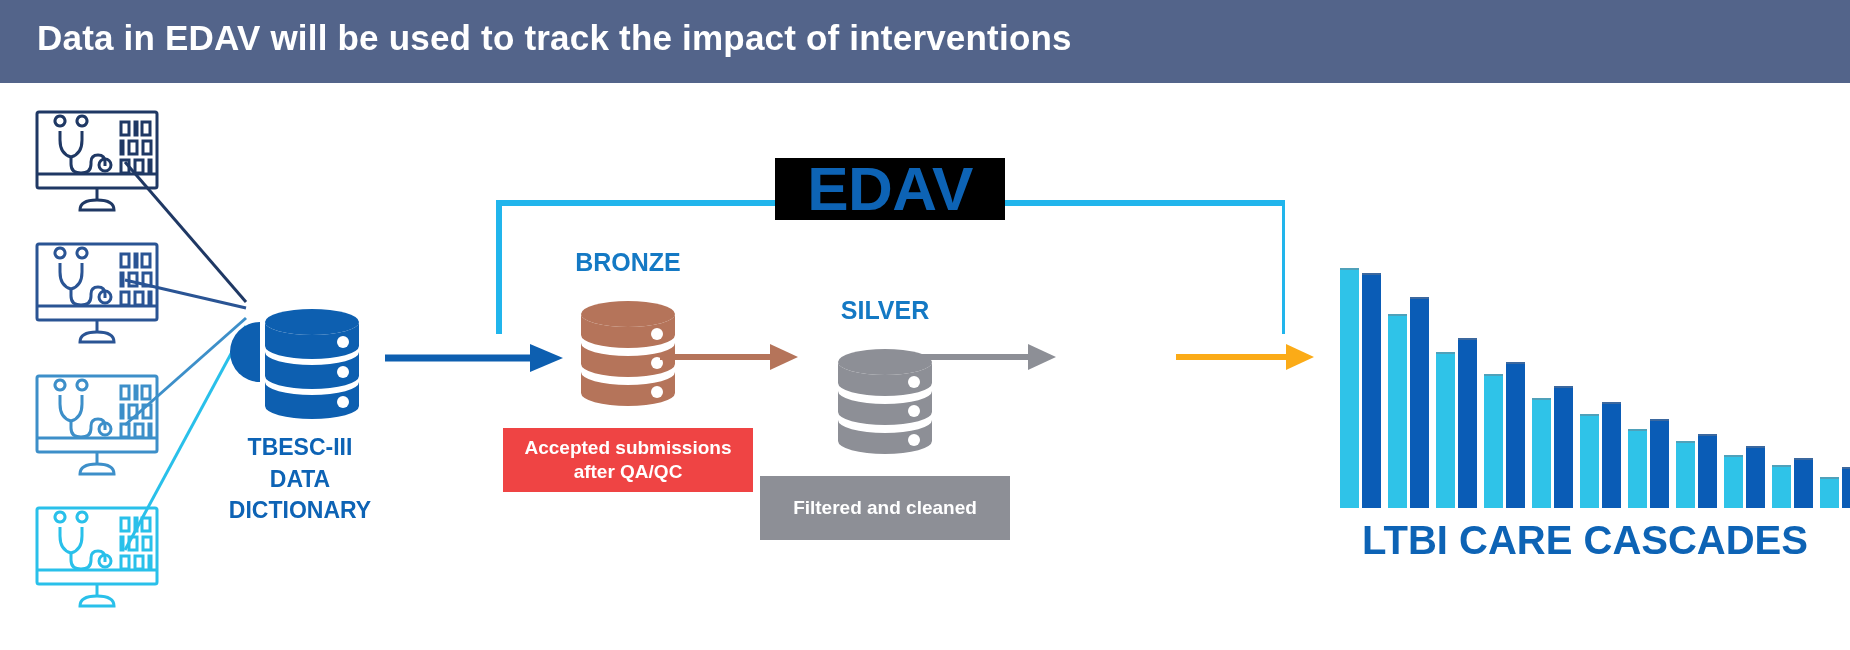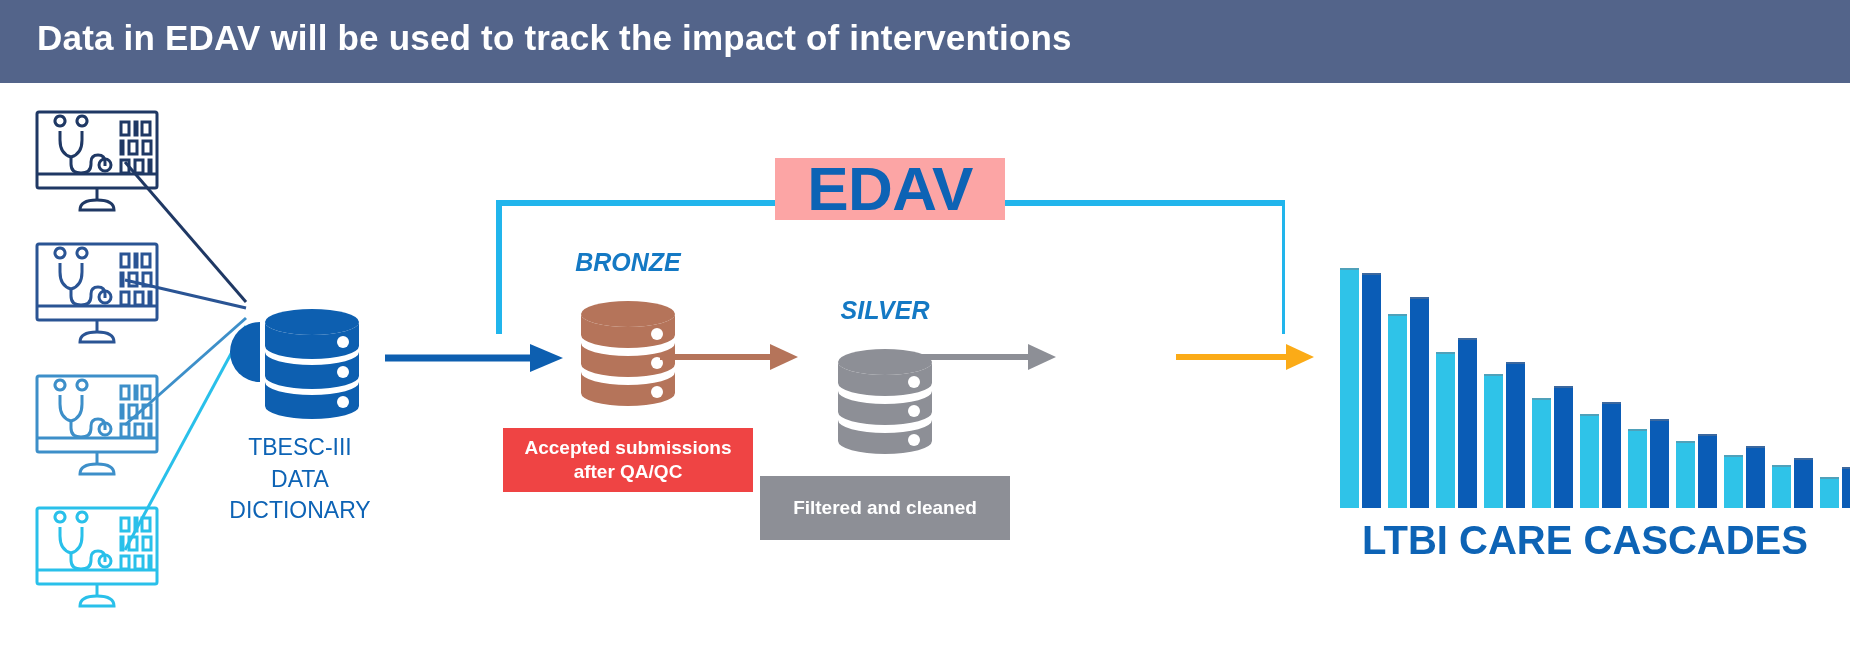--- a/index.html
+++ b/index.html
@@ -75,21 +75,21 @@
   }
   #source-db-group svg { display: block; }
 
   #source-db-label {
     position: absolute;
     left: 205px;
     top: 432px;
     width: 190px;
     text-align: center;
     font-size: 23px;
-    font-weight: normal;
+    font-weight: bold;
     color: #0d63b5;
     line-height: 1.38;
   }
   #source-db-label span { display: block; }
 
   
   #main-arrow {
     position: absolute;
     left: 385px;
     top: 340px;
@@ -109,41 +109,40 @@
     position: absolute;
     left: 775px;
     top: 158px;
     width: 230px;
     text-align: center;
     font-size: 62px;
     font-weight: bold;
     color: #0d63b5;
     letter-spacing: -0.5px;
     line-height: 1;
-    background: #fca5a5;
+    background: #000000;
   }
 
   
   .tier {
     position: absolute;
     top: 250px;
     width: 250px;
   }
   #tier-bronze { left: 503px; }
   #tier-silver { left: 760px; margin-top: 48px; }
   #tier-gold   { left: 1019px; }
 
   .tier-label {
     font-size: 25px;
     font-weight: bold;
     color: #1479c4;
     text-align: center;
     line-height: 1;
     height: 30px;
-    font-style: italic;
   }
   .tier-cylinder {
     height: 115px;
     margin-top: 18px;
     display: flex;
     justify-content: center;
     align-items: flex-start;
   }
   .tier-cylinder svg { display: block; }
 

